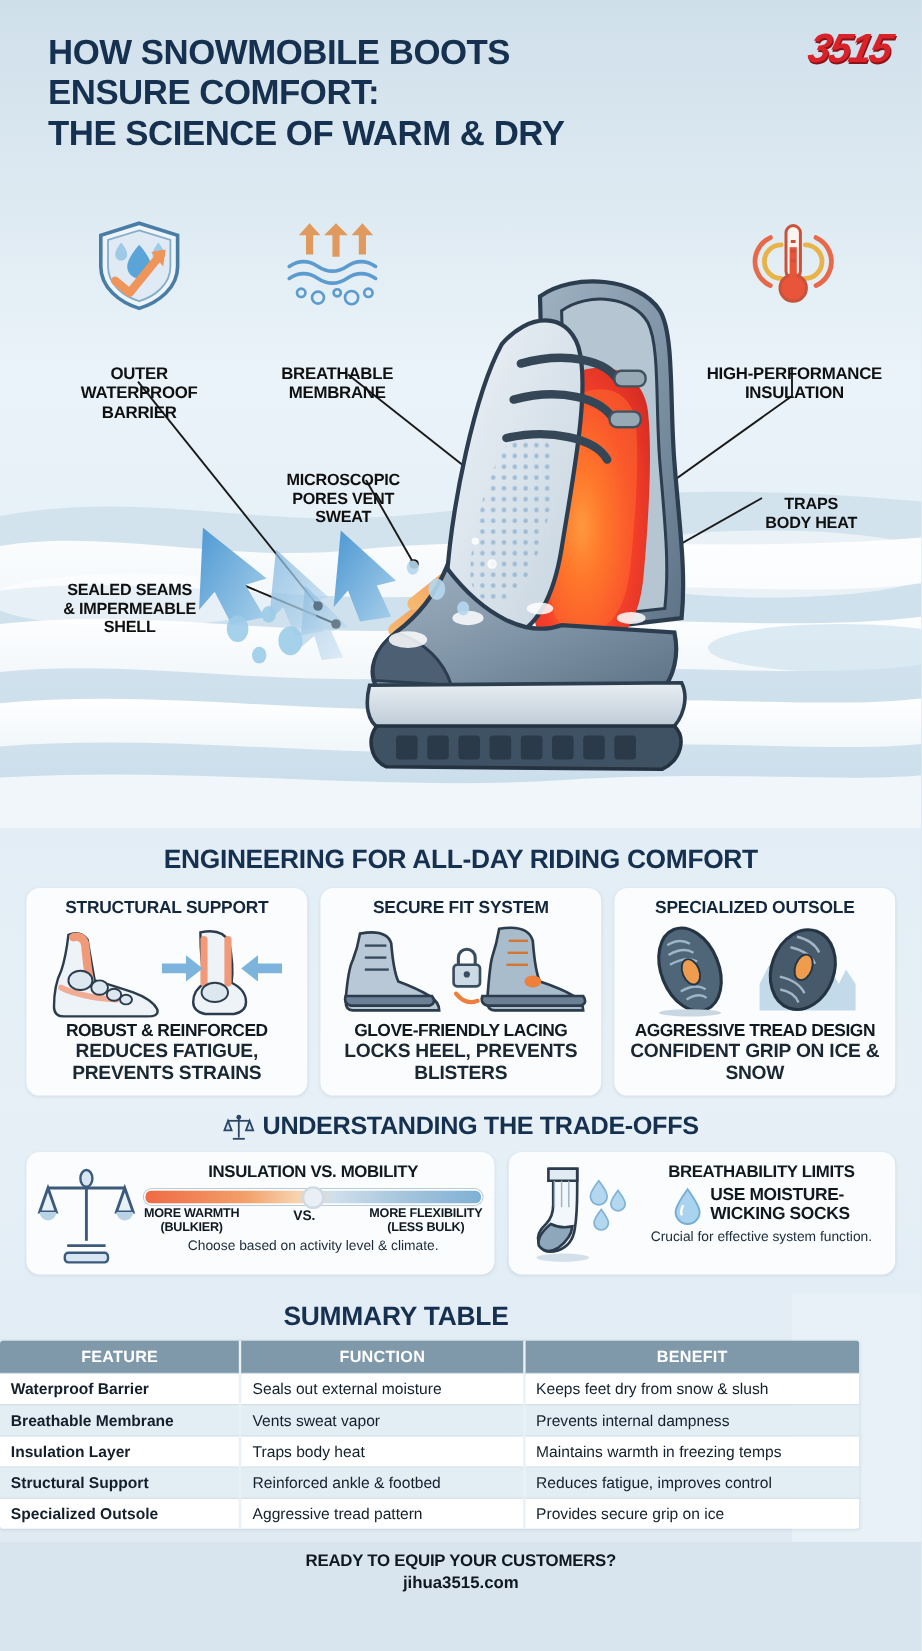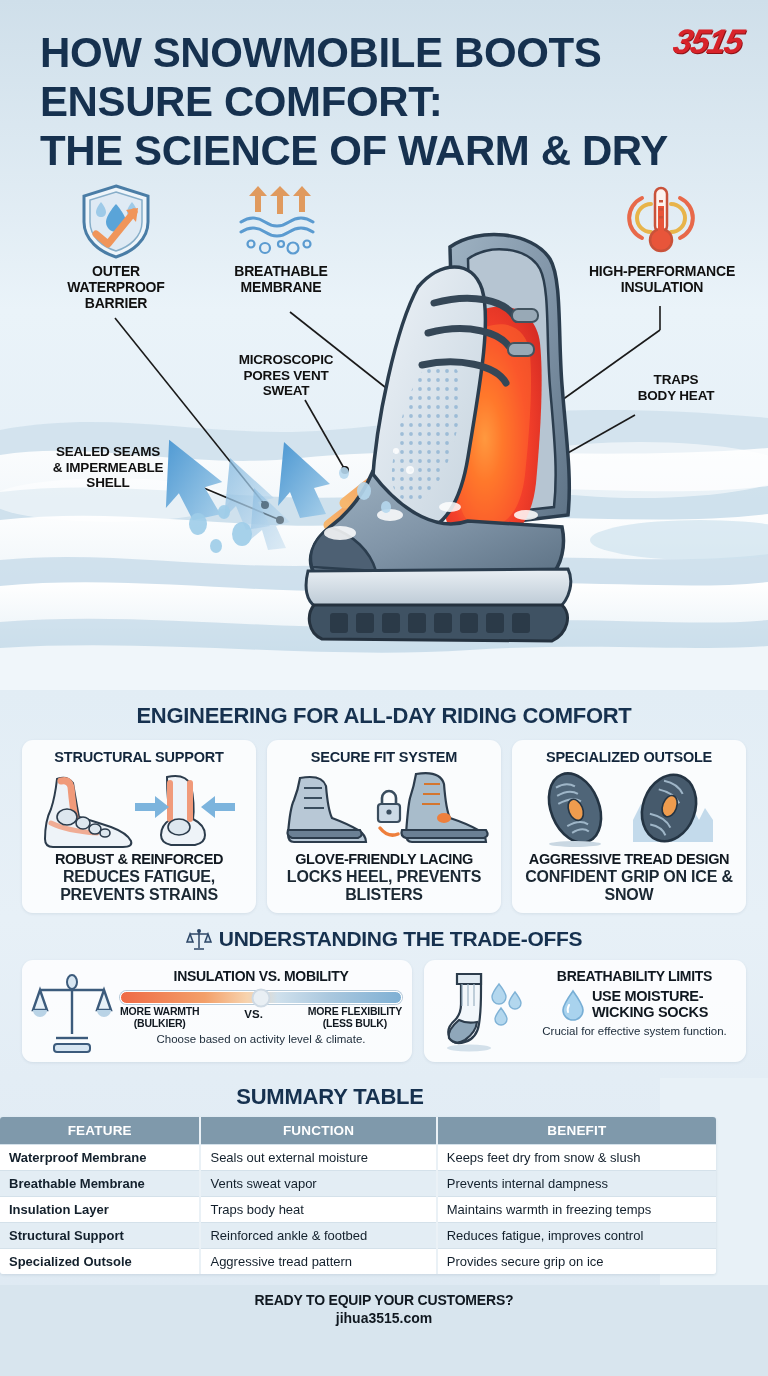--- a/index.html
+++ b/index.html
@@ -14,36 +14,36 @@
           background:linear-gradient(180deg,#ccdde9 0%, #d6e5ef 6%, #dbe9f2 12%, #e8f1f7 20%); }
 
   
   .hero {
     position:absolute; left:0; top:0; width:768px; height:690px;
     background:linear-gradient(180deg,#cfdfea 0%, #dbe8f1 18%, #e9f2f8 40%, #eef5fa 62%, #e3eef6 100%);
     overflow:hidden;
   }
   .title {
     position:absolute; left:40px; top:28px; width:600px;
-    font-size:42px; line-height:1.17; font-weight:bold; color:#16314f;
+    font-size:29px; line-height:1.17; font-weight:bold; color:#16314f;
     letter-spacing:-0.4px; text-transform:uppercase;
   }
   .title span { display:block; white-space:nowrap; }
   .logo {
     position:absolute; right:26px; top:22px;
     font-size:34px; font-weight:bold; font-style:italic; color:#d8232a;
     letter-spacing:-2px; transform:skewX(-12deg);
     text-shadow:1px 1px 0 #8d1116;
   }
 
   
   .icon-wrap { position:absolute; text-align:center; }
   .calltxt {
     position:absolute; text-align:center; font-weight:bold; color:#101010;
-    font-size:14px; line-height:1.15; letter-spacing:-0.2px; text-transform:uppercase;
+    font-size:14px; line-height:1.15; letter-spacing:-0.2px; text-transform:uppercase;margin-top:40px;
   }
   .calltxt.sm { font-size:13.5px; }
 
   
   .boot { position:absolute; left:300px; top:215px; width:320px; height:445px; }
 
   svg { display:block; overflow:visible; }
 
   
   .sec2 { position:absolute; left:0; top:690px; width:768px; height:228px;
@@ -564,21 +564,21 @@
         </colgroup>
       <thead>
         <tr>
           <th>Feature</th>
           <th>Function</th>
           <th>Benefit</th>
         </tr>
       </thead>
       <tbody>
         <tr class="odd">
-          <td class="feat">Waterproof Membrane</td>
+          <td class="feat">Waterproof Barrier</td>
           <td>Seals out external moisture</td>
           <td>Keeps feet dry from snow &amp; slush</td>
         </tr>
         <tr class="even">
           <td class="feat">Breathable Membrane</td>
           <td>Vents sweat vapor</td>
           <td>Prevents internal dampness</td>
         </tr>
         <tr class="odd">
           <td class="feat">Insulation Layer</td>

